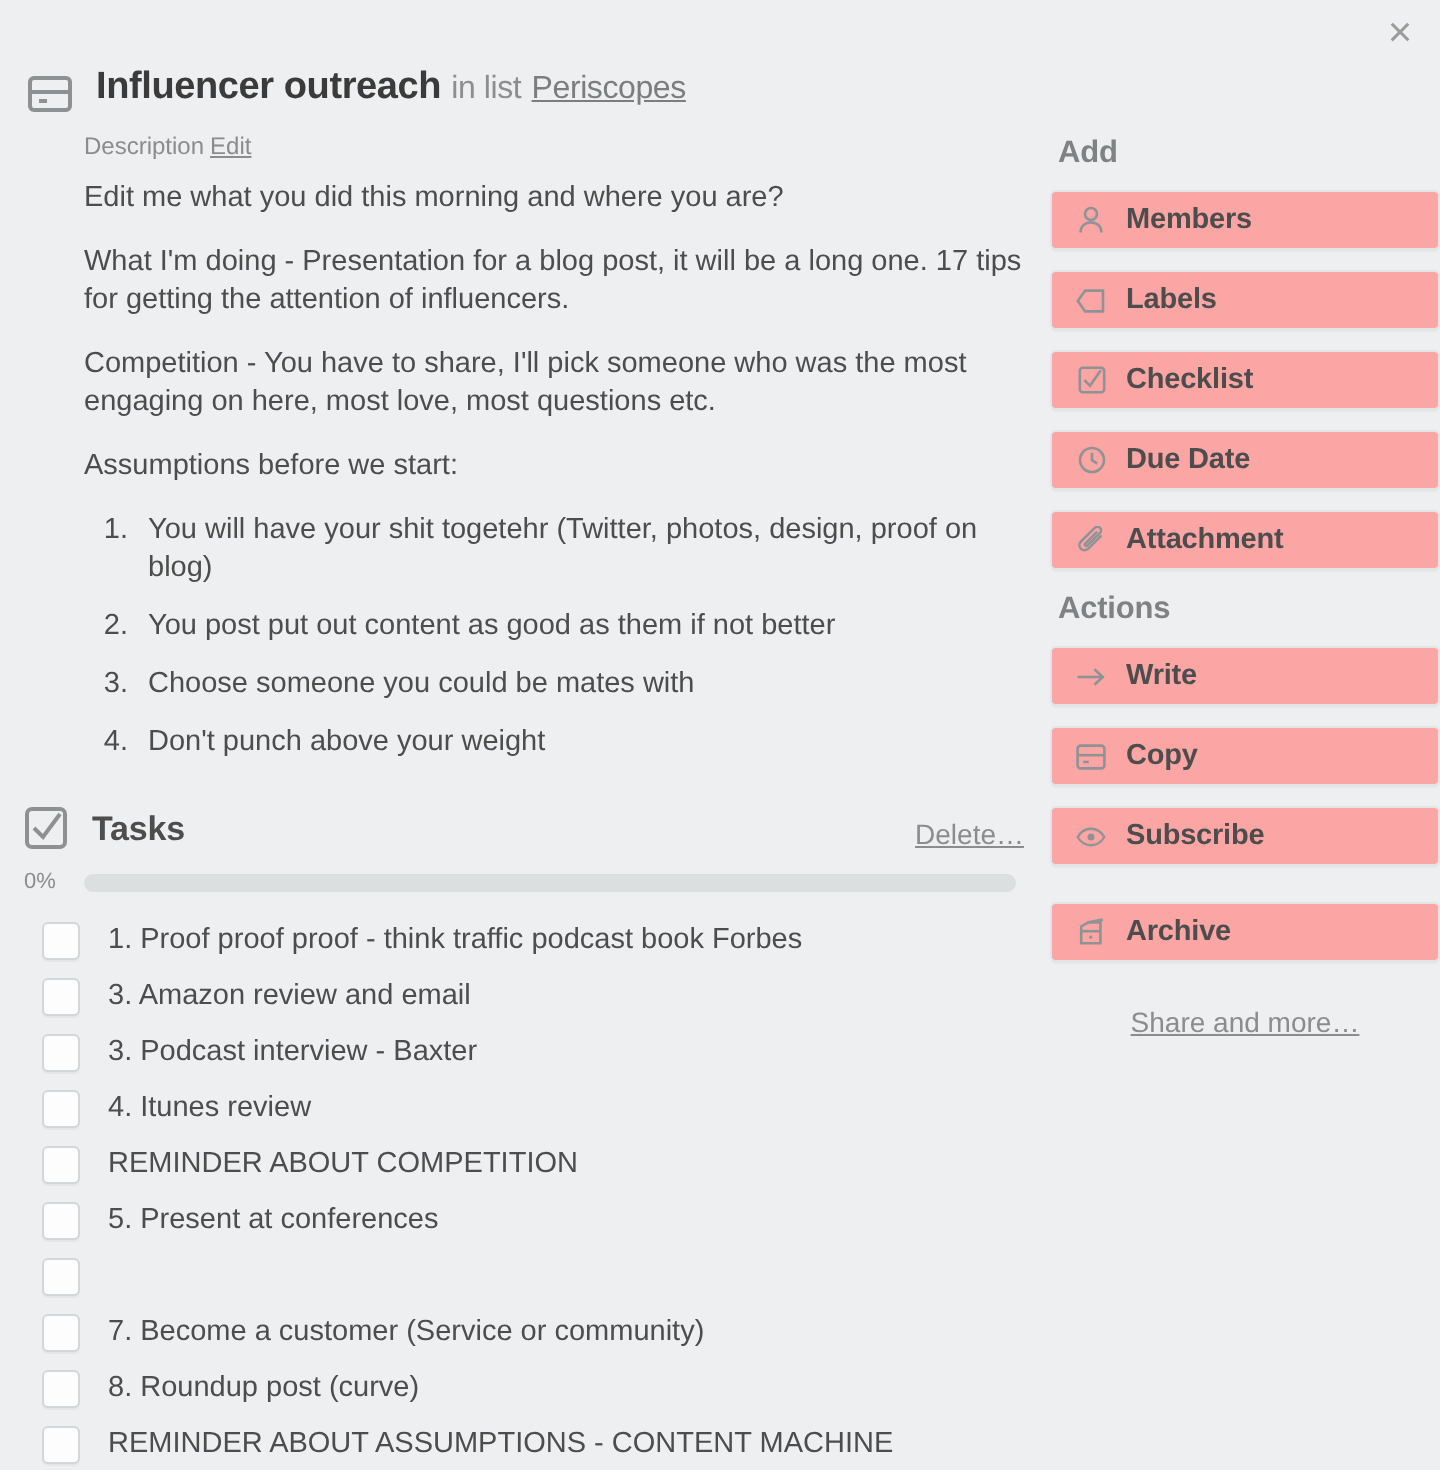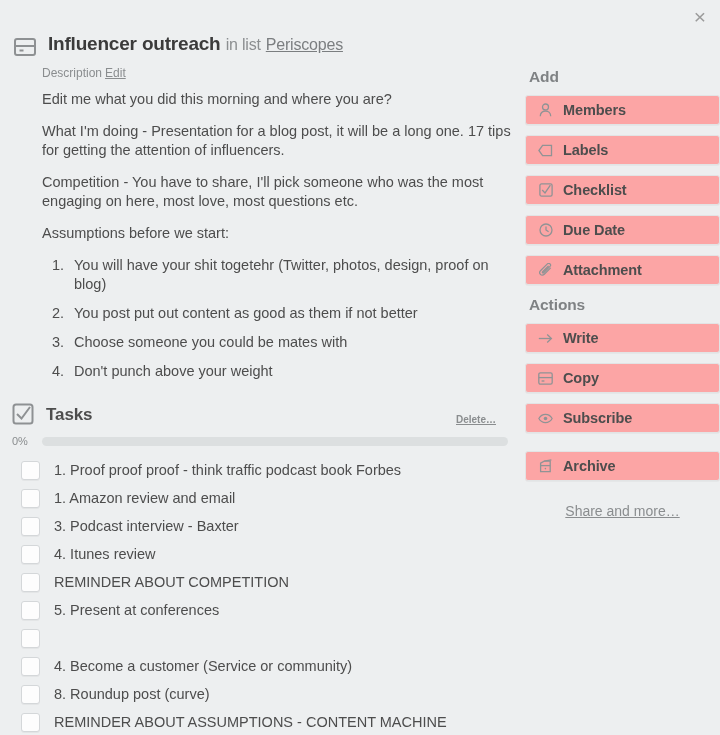--- a/index.html
+++ b/index.html
@@ -134,26 +134,25 @@
     margin-right: 12px;
   }
   .tasks-title {
     font-size: 17px;
     font-weight: bold;
     color: #4d4d4d;
     letter-spacing: -0.1px;
   }
   .tasks-delete {
     margin-left: auto;
-    font-size: 10px;
+    font-size: 14px;
     color: #8a8d8f;
     text-decoration: underline;
     cursor: pointer;
-    margin-right: 20px;
-    font-weight: bold;
+    margin-right: 4px;
   }
 
   .progress-row {
     display: flex;
     align-items: center;
     margin-top: 10px;
     margin-left: -30px;
   }
   .progress-pct {
     font-size: 11px;
@@ -311,21 +310,21 @@
       </div>
     </div>
 
     <div class="task-list">
       <div class="task-row">
         <span class="task-box"></span>
         <span class="task-text">1. Proof proof proof - think traffic podcast book Forbes</span>
       </div>
       <div class="task-row">
         <span class="task-box"></span>
-        <span class="task-text">1. Amazon review and email</span>
+        <span class="task-text">3. Amazon review and email</span>
       </div>
       <div class="task-row">
         <span class="task-box"></span>
         <span class="task-text">3. Podcast interview - Baxter</span>
       </div>
       <div class="task-row">
         <span class="task-box"></span>
         <span class="task-text">4. Itunes review</span>
       </div>
       <div class="task-row">
@@ -334,21 +333,21 @@
       </div>
       <div class="task-row">
         <span class="task-box"></span>
         <span class="task-text">5. Present at conferences</span>
       </div>
       <div class="task-row">
         <span class="task-box"></span>
       </div>
       <div class="task-row">
         <span class="task-box"></span>
-        <span class="task-text">4. Become a customer (Service or community)</span>
+        <span class="task-text">7. Become a customer (Service or community)</span>
       </div>
       <div class="task-row">
         <span class="task-box"></span>
         <span class="task-text">8. Roundup post (curve)</span>
       </div>
       <div class="task-row">
         <span class="task-box"></span>
         <span class="task-text">REMINDER ABOUT ASSUMPTIONS - CONTENT MACHINE</span>
       </div>
       <div class="task-row">

